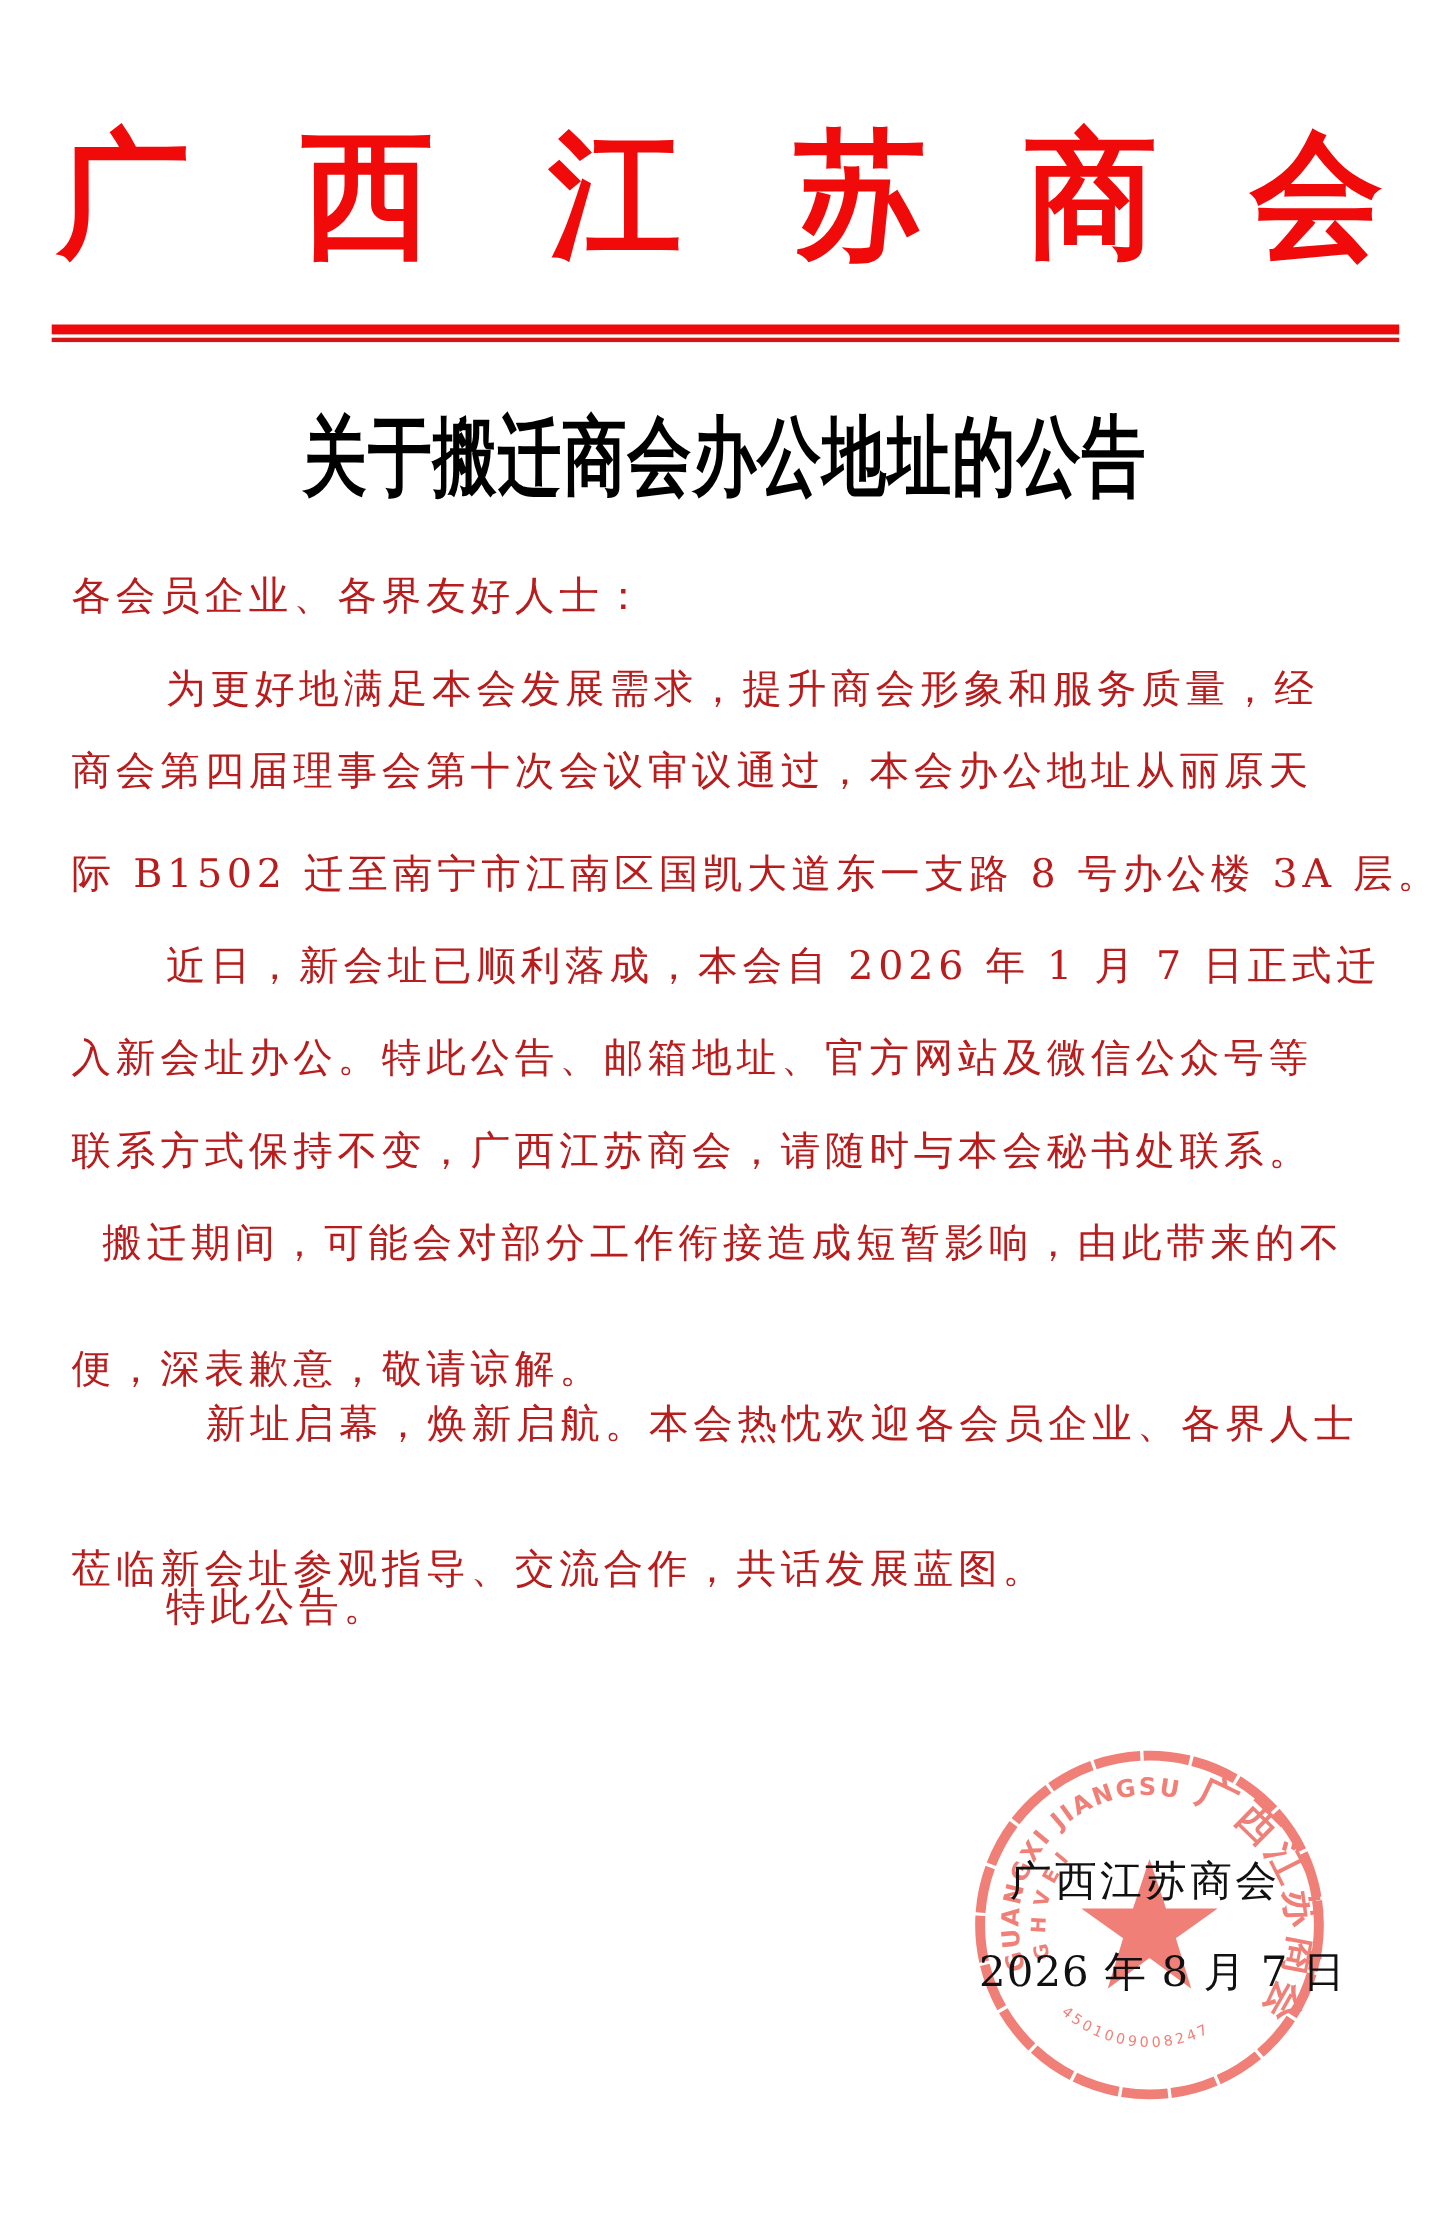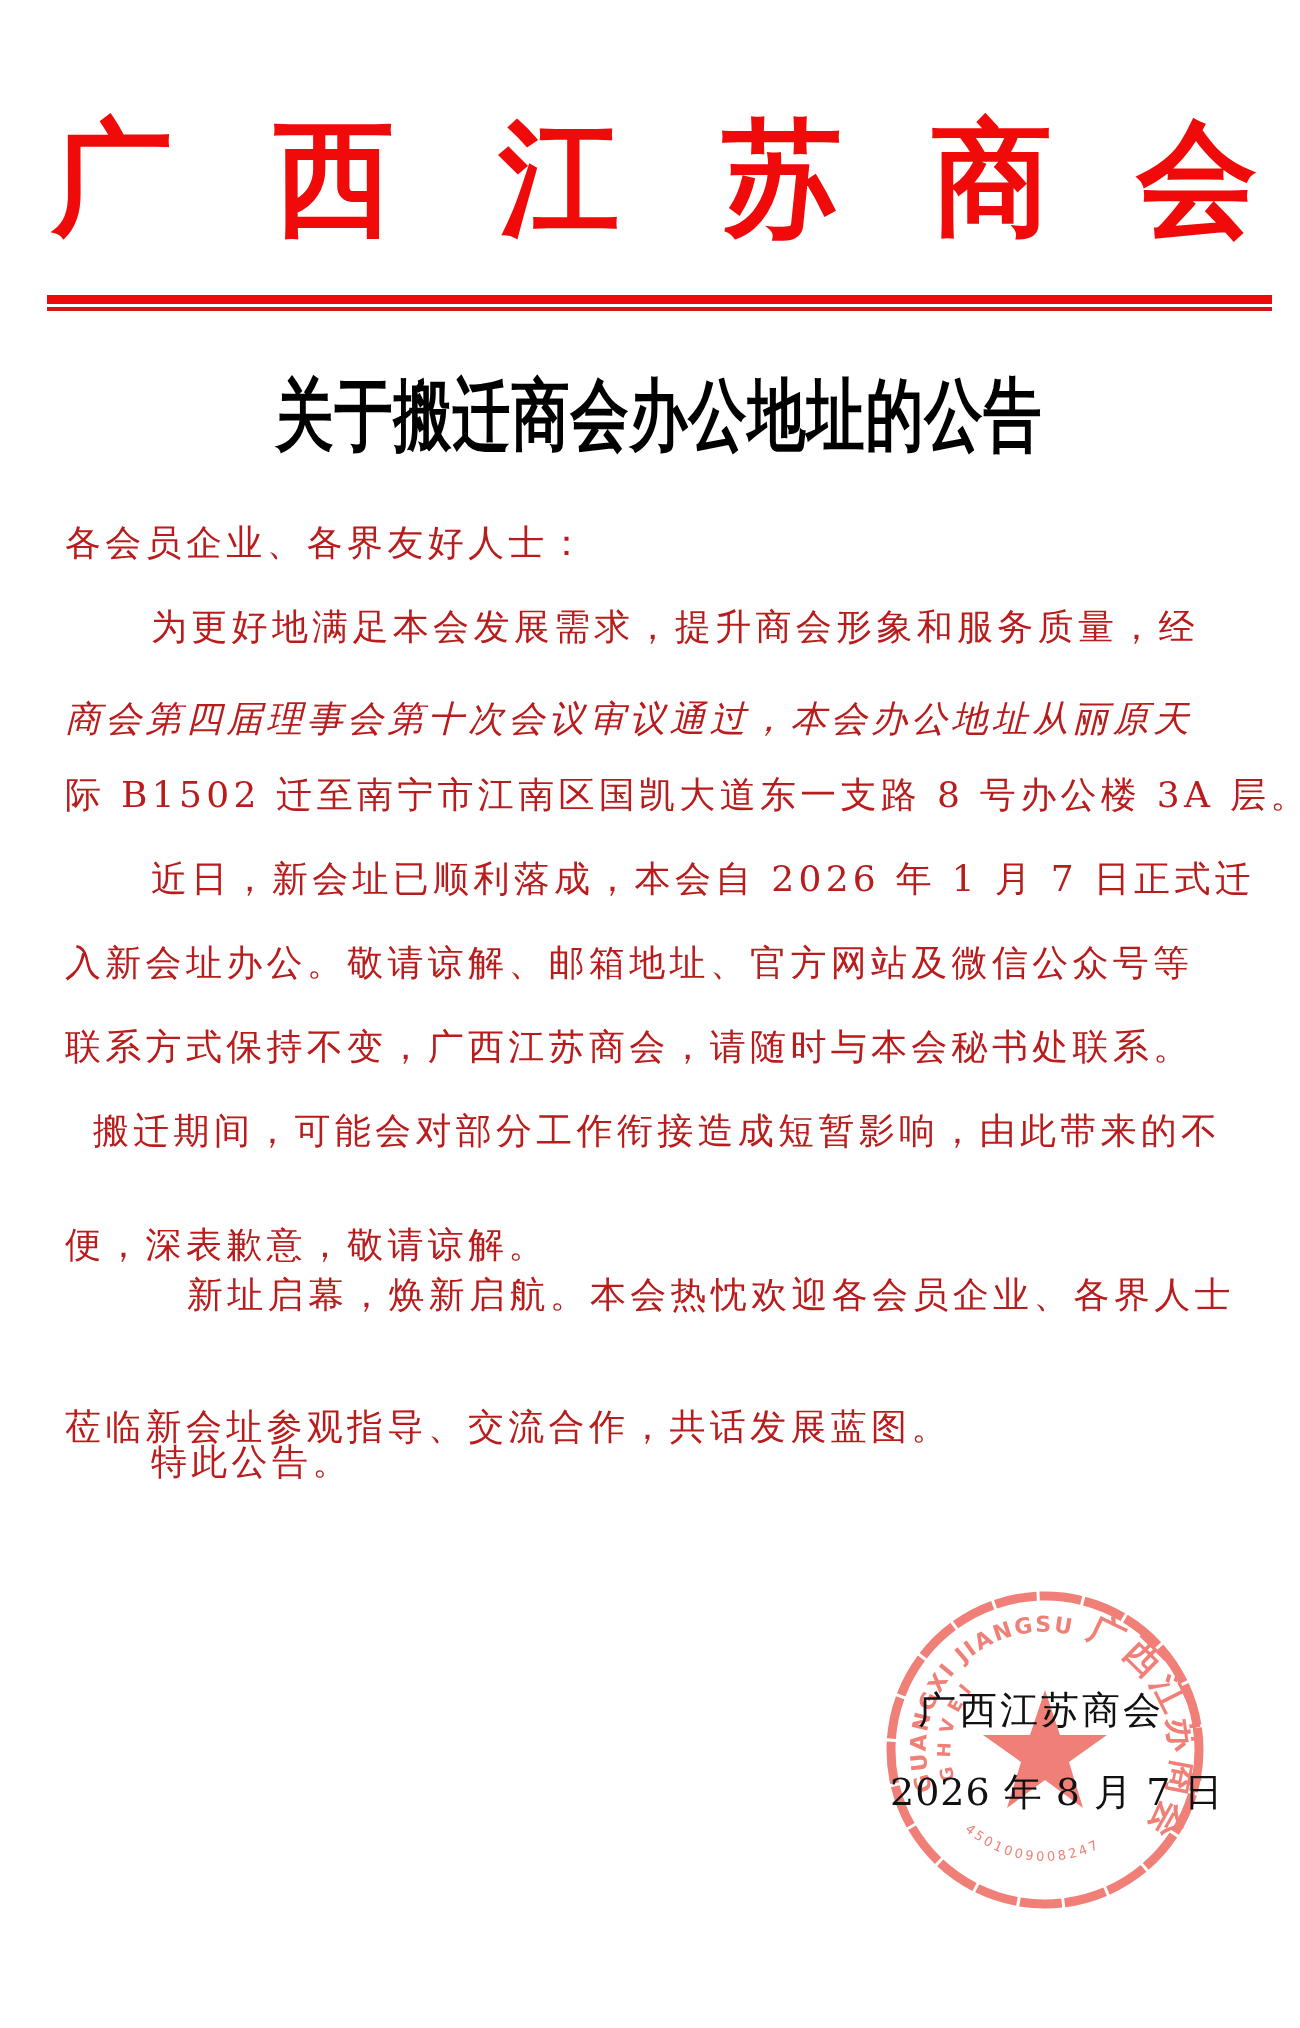--- a/index.html
+++ b/index.html
@@ -37,25 +37,25 @@
 </div>
 <div class="rule-thick"></div>
 <div class="rule-thin"></div>
 
 <div class="title">关于搬迁商会办公地址的公告</div>
 
 <div class="body-text" style="top:0;">
   <div class="line" style="top:501px;">各会员企业、各界友好人士：</div>
 
   <div class="line indent" style="top:585px;">为更好地满足本会发展需求，提升商会形象和服务质量，经</div>
-  <div class="line" style="top:677px;font-style:italic;">商会第四届理事会第十次会议审议通过，本会办公地址从丽原天</div>
+  <div class="line" style="top:660px;">商会第四届理事会第十次会议审议通过，本会办公地址从丽原天</div>
   <div class="line" style="top:753px;">际 B1502 迁至南宁市江南区国凯大道东一支路 8 号办公楼 3A 层。</div>
 
   <div class="line indent" style="top:837px;">近日，新会址已顺利落成，本会自 2026 年 1 月 7 日正式迁</div>
-  <div class="line" style="top:921px;">入新会址办公。敬请谅解、邮箱地址、官方网站及微信公众号等</div>
+  <div class="line" style="top:921px;">入新会址办公。特此公告、邮箱地址、官方网站及微信公众号等</div>
   <div class="line" style="top:1005px;">联系方式保持不变，广西江苏商会，请随时与本会秘书处联系。</div>
   <div class="line" style="top:1089px;margin-left:28px;">搬迁期间，可能会对部分工作衔接造成短暂影响，由此带来的不</div>
   <div class="line" style="top:1203px;">便，深表歉意，敬请谅解。</div>
 
   <div class="line indent" style="top:1253px;margin-left:36px;">新址启幕，焕新启航。本会热忱欢迎各会员企业、各界人士</div>
   <div class="line" style="top:1385px;">莅临新会址参观指导、交流合作，共话发展蓝图。</div>
 
   <div class="line indent" style="top:1420px;">特此公告。</div>
 </div>
 

